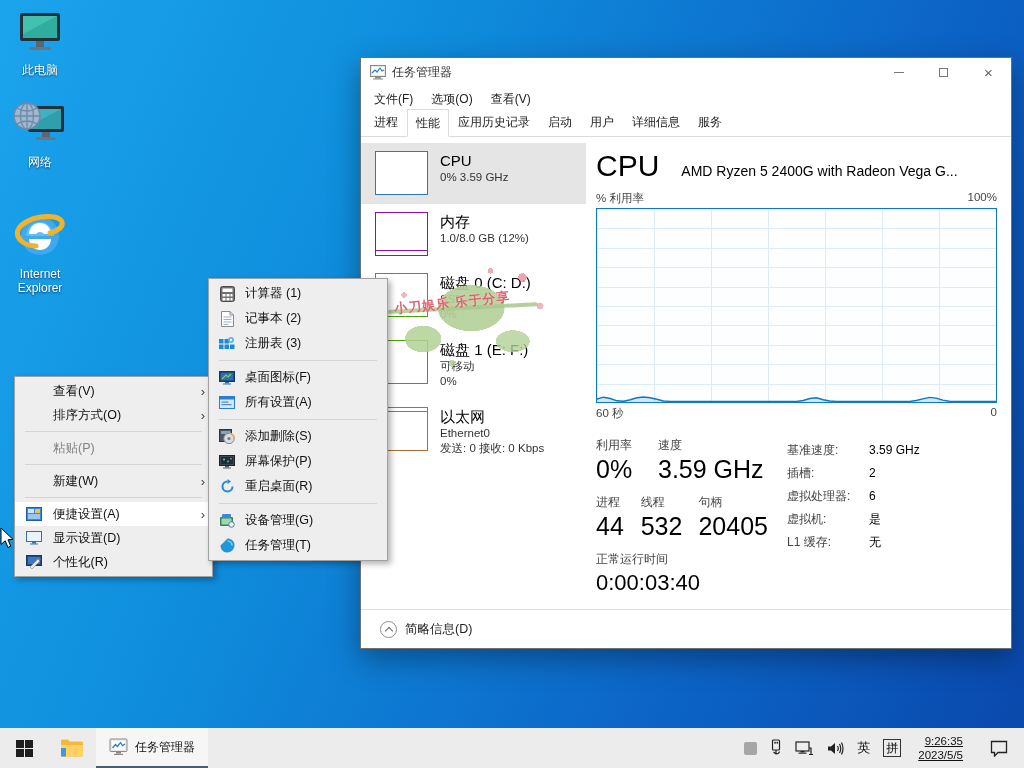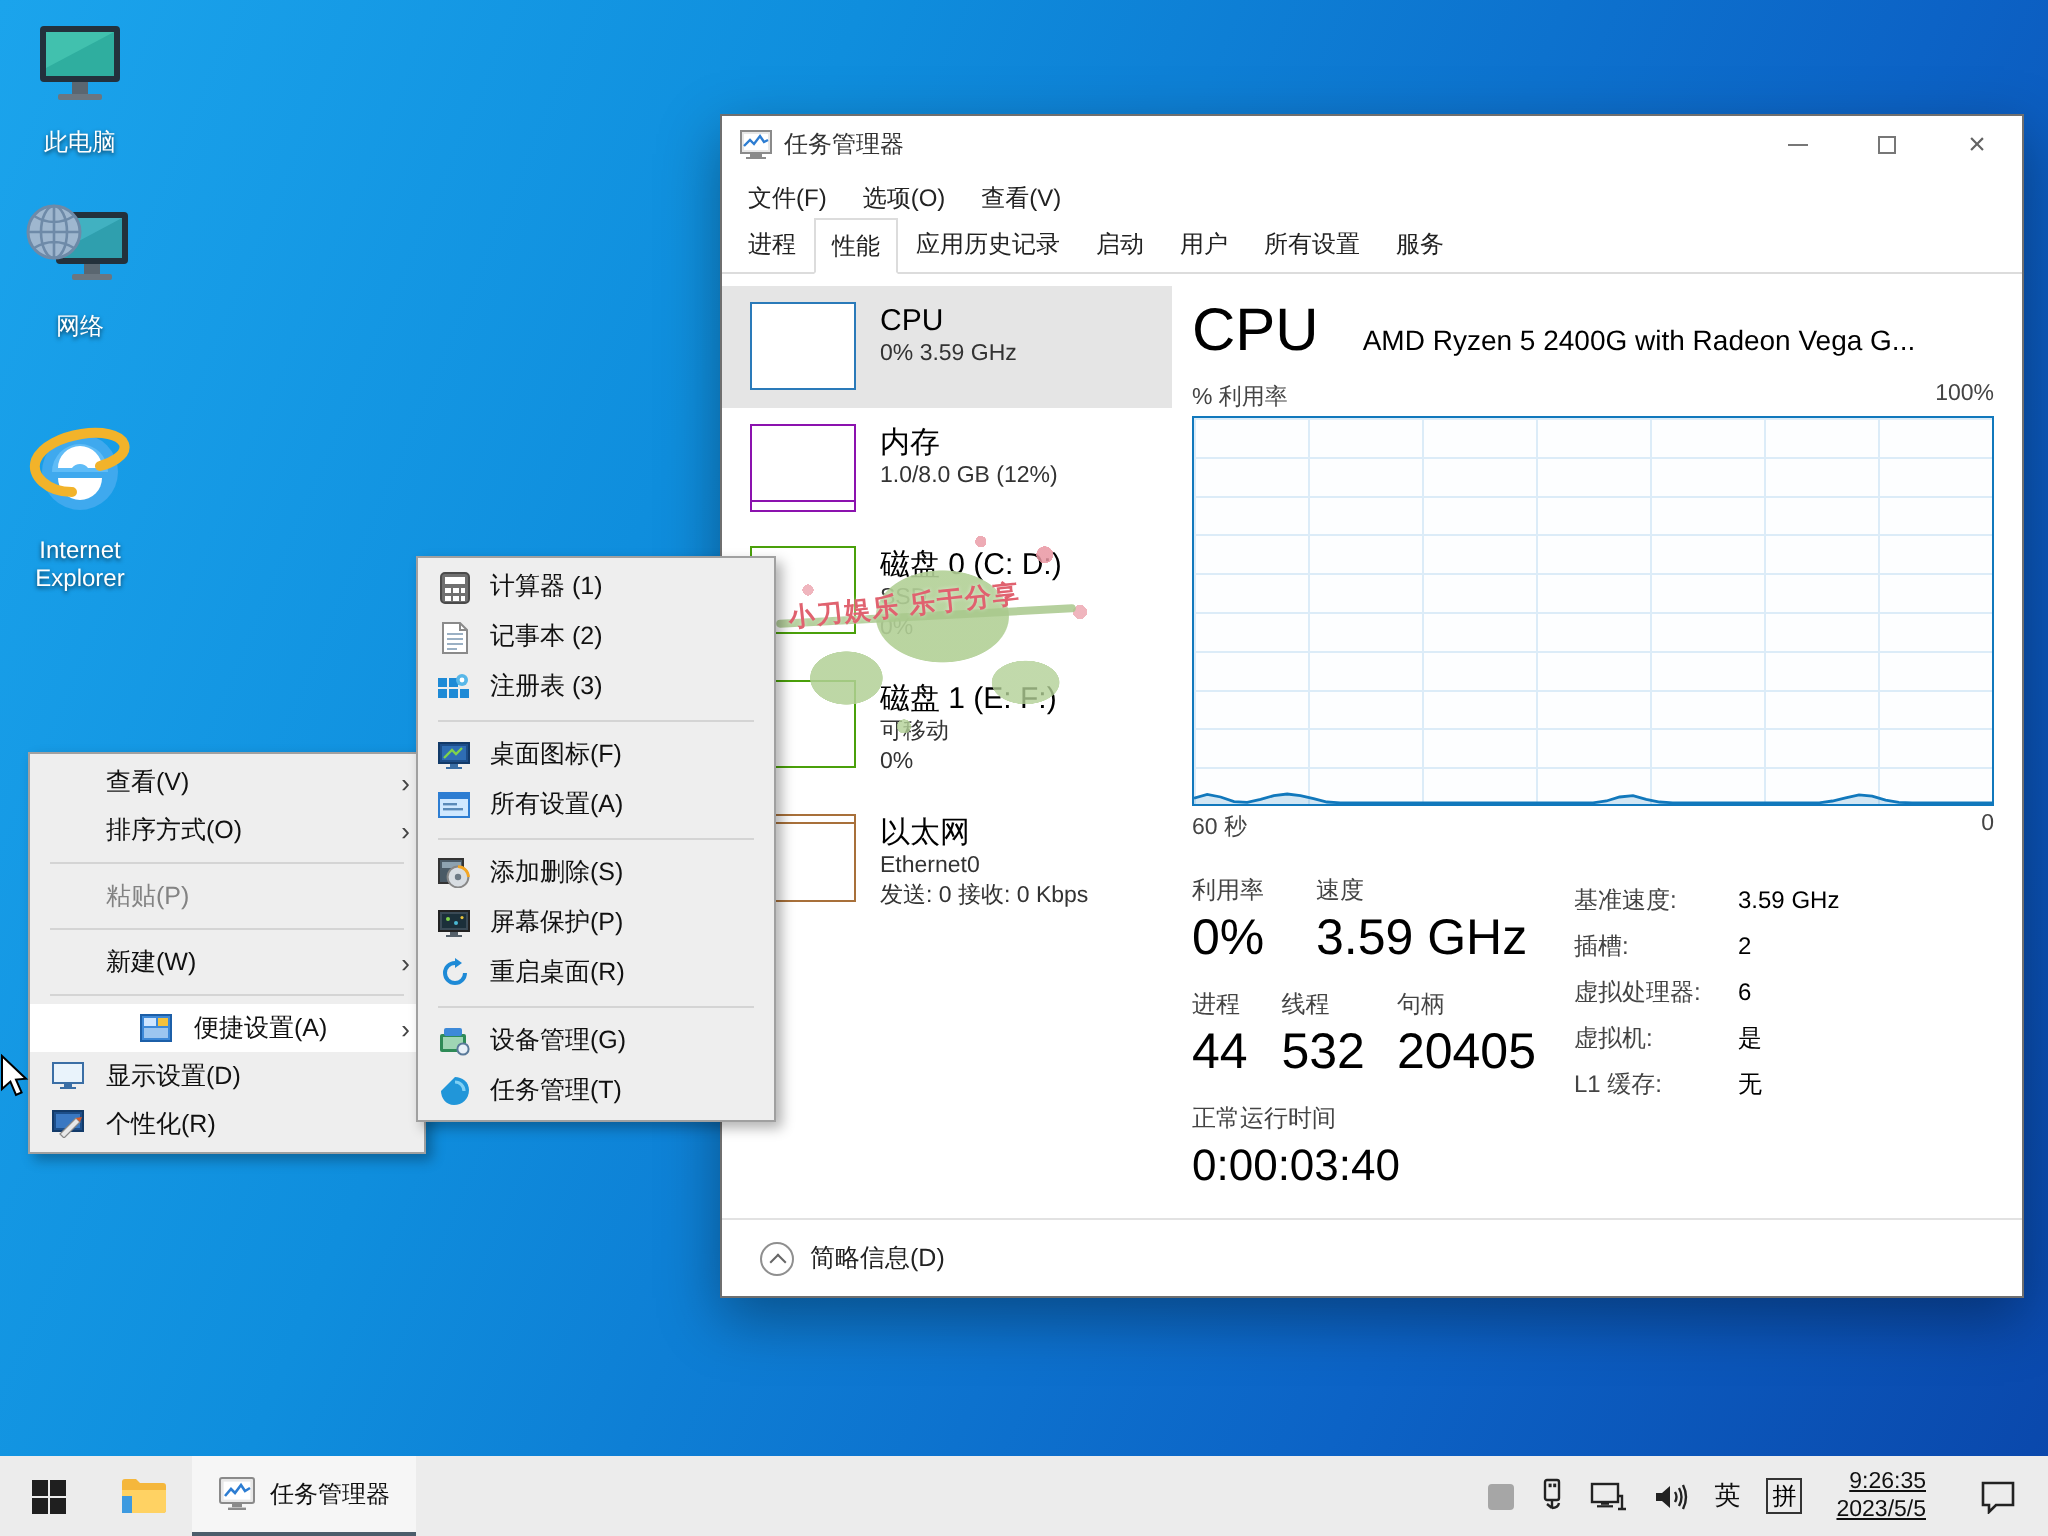--- a/index.html
+++ b/index.html
@@ -79,21 +79,21 @@
   .chev-circle { width:17px; height:17px; border:1px solid #8f8f8f; border-radius:50%; position:relative; }
   .chev-circle::after { content:""; position:absolute; left:5px; top:6.5px; width:5px; height:5px; border-left:1.4px solid #666; border-top:1.4px solid #666; transform:rotate(45deg); }
   .tm-footer span { font-size:12.5px; color:#222; margin-left:8px; }
 
   
   .menu { position:absolute; background:#eeeeee; border:1px solid #a0a0a0; box-shadow:3px 3px 6px rgba(0,0,0,.3); padding:2px 0; z-index:30; }
   .cmenu { left:14px; top:376px; width:199px; }
   .smenu { left:208px; top:278px; width:180px; z-index:31; }
   .mrow { height:24px; display:flex; align-items:center; font-size:12.5px; color:#111; }
   .smenu .mrow { height:25px; }
-  .mrow.highlight { background:#ffffff;padding-left:44px; }
+  .mrow.highlight { background:#ffffff; }
   .mrow.disabled { color:#838383; }
   .micon { width:38px; flex:none; display:flex; justify-content:center; align-items:center; }
   .smenu .micon { width:36px; }
   .mlabel { flex:1; white-space:nowrap; }
   .marrow { font-size:13px; color:#444; margin-right:7px; }
   .msep { height:1px; background:#d4d4d4; margin:4px 10px; }
 
   
   .taskbar { position:absolute; left:0; bottom:0; width:1024px; height:40px; background:#ececec; z-index:40; display:flex; align-items:stretch; }
   .tb-btn { display:flex; align-items:center; justify-content:center; }
@@ -173,21 +173,21 @@
     <span class="menubar-item">文件(F)</span>
     <span class="menubar-item">选项(O)</span>
     <span class="menubar-item">查看(V)</span>
   </div>
   <div class="tabs">
     <span class="tab">进程</span>
     <span class="tab selected">性能</span>
     <span class="tab">应用历史记录</span>
     <span class="tab">启动</span>
     <span class="tab">用户</span>
-    <span class="tab">所有设置</span>
+    <span class="tab">详细信息</span>
     <span class="tab">服务</span>
   </div>
 
   <div class="tm-body">
     <div class="sidebar">
       <div class="side-item h60 selected">
         <div class="thumb" style="border-color: rgb(42, 122, 185);"></div>
         <div class="side-text">
           <div class="side-title">CPU</div>
           <div class="side-sub">0% 3.59 GHz</div>

